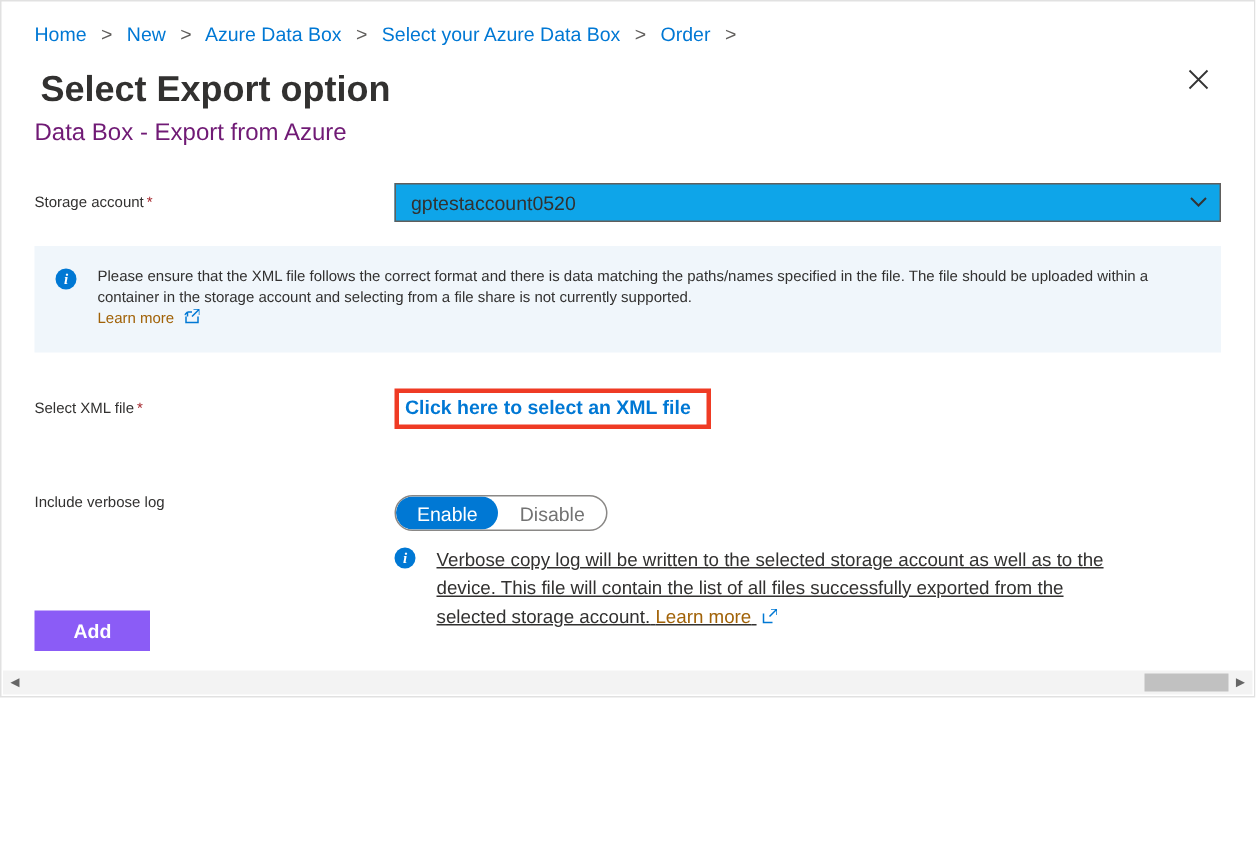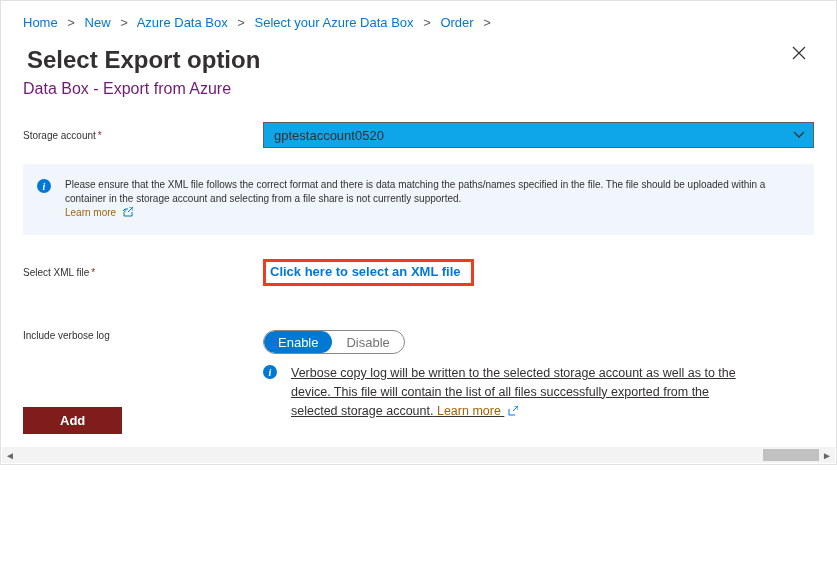--- a/index.html
+++ b/index.html
@@ -42,21 +42,21 @@
   .toggle-group { display: inline-flex; border: 1px solid #8a8886; border-radius: 14px; overflow: hidden; height: 24px; cursor: pointer; }
   .toggle-opt { padding: 0 14px; font-size: 13px; display: flex; align-items: center; }
   .toggle-opt.active { background: #0078d4; color: #fff; border-radius: 14px; }
   .toggle-opt.inactive { color: #737373; }
 
   .verbose-help { display: flex; margin-top: 10px; max-width: 480px; }
   .verbose-help .info-icon { margin-top: 1px; }
   .verbose-help .info-text { font-size: 12.5px; line-height: 1.5; text-decoration: underline; }
 
   .footer { position: absolute; bottom: 30px; left: 22px; }
-  .add-btn { background: #7f1d1d; color: #fff; border: none; padding: 6px 37px; font-size: 13px; font-weight: 600; cursor: pointer; }
+  .add-btn { background: #8b5cf6; color: #fff; border: none; padding: 6px 26px; font-size: 13px; font-weight: 600; cursor: pointer; }
 
   
   .hscroll { position: absolute; bottom: 1px; left: 1px; right: 1px; height: 16px; background: #f3f3f3; display: flex; align-items: center; justify-content: space-between; }
   .hscroll .arrow { width: 16px; height: 16px; display: flex; align-items: center; justify-content: center; color: #666; font-size: 10px; }
   .hscroll .track { flex: 1; height: 100%; position: relative; }
   .hscroll .thumb { position: absolute; right: 0; top: 2px; bottom: 2px; width: 56px; background: #c1c1c1; }
 </style>
 </head>
 <body>
 

